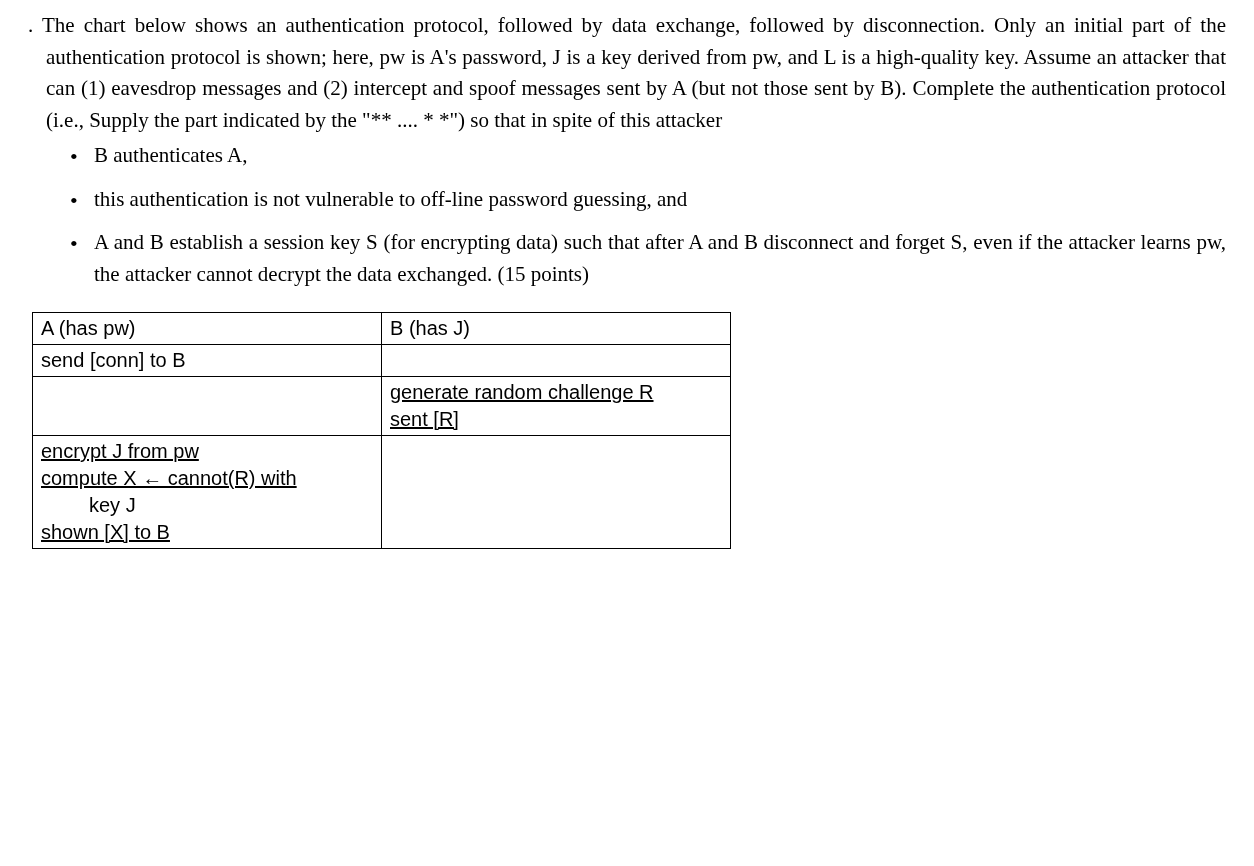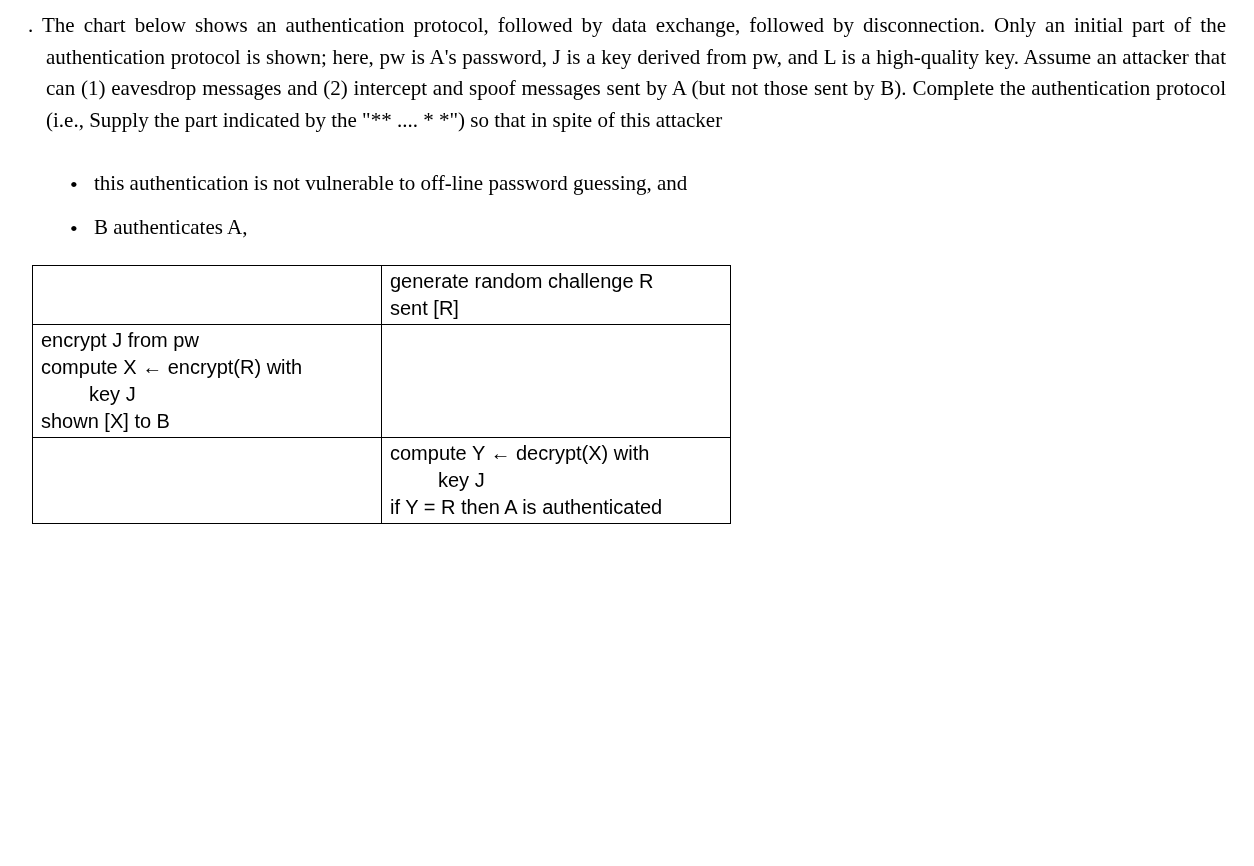--- a/index.html
+++ b/index.html
@@ -8,21 +8,21 @@
     line-height: 1.5;
     color: #000;
     background: #fff;
     margin: 0;
     padding: 10px 28px 20px 28px;
     width: 1254px;
     box-sizing: border-box;
   }
   .intro {
     text-align: justify;
-    margin-bottom: 32px;
+    margin-bottom: 4px;
     text-indent: -18px;
     padding-left: 18px;
   }
   ul.bullets {
     list-style: none;
     padding-left: 42px;
     margin: 0 0 22px 0;
   }
   ul.bullets li {
     position: relative;
@@ -45,52 +45,53 @@
     line-height: 1.35;
   }
   table.protocol td {
     border: 1px solid #000;
     padding: 2px 10px 2px 8px;
     vertical-align: top;
   }
   table.protocol td.colA { width: 330px; }
   table.protocol td.colB { width: 330px; }
   .indent { padding-left: 48px; display: block; }
-  .line { display: block; }
+  .line { display: block; text-decoration: underline; }
 </style>
 </head>
 <body>
 
 <div class="intro">. The chart below shows an authentication protocol, followed by data exchange, followed by disconnection. Only an initial part of the authentication protocol is shown; here, pw is A's password, J is a key derived from pw, and L is a high-quality key. Assume an attacker that can (1) eavesdrop messages and (2) intercept and spoof messages sent by A (but not those sent by B). Complete the authentication protocol (i.e., Supply the part indicated by the "** .... * *") so that in spite of this attacker</div>
 
 <ul class="bullets">
+  <li>B authenticates A,</li>
   <li>this authentication is not vulnerable to off-line password guessing, and</li>
-  <li>B authenticates A,</li>
+  <li>A and B establish a session key S (for encrypting data) such that after A and B disconnect and forget S, even if the attacker learns pw, the attacker cannot decrypt the data exchanged. (15 points)</li>
 </ul>
 
 <table class="protocol">
   <tbody>
+      <tr>
+    <td class="colA">A (has pw)</td>
+    <td class="colB">B (has J)</td>
+  </tr>
+  <tr>
+    <td class="colA">send [conn] to B</td>
+    <td class="colB"></td>
+  </tr>
   <tr>
     <td class="colA"></td>
     <td class="colB">
       <span class="line">generate random challenge R</span>
       <span class="line">sent [R]</span>
     </td>
   </tr>
   <tr>
     <td class="colA">
       <span class="line">encrypt J from pw</span>
-      <span class="line">compute X ← encrypt(R) with</span>
+      <span class="line">compute X ← cannot(R) with</span>
       <span class="indent">key J</span>
       <span class="line">shown [X] to B</span>
     </td>
     <td class="colB"></td>
   </tr>
-  <tr>
-    <td class="colA"></td>
-    <td class="colB">
-      <span class="line">compute Y ← decrypt(X) with</span>
-      <span class="indent">key J</span>
-      <span class="line">if Y = R then A is authenticated</span>
-    </td>
-  </tr>
 </tbody>
   </table>
 
 </body></html>

